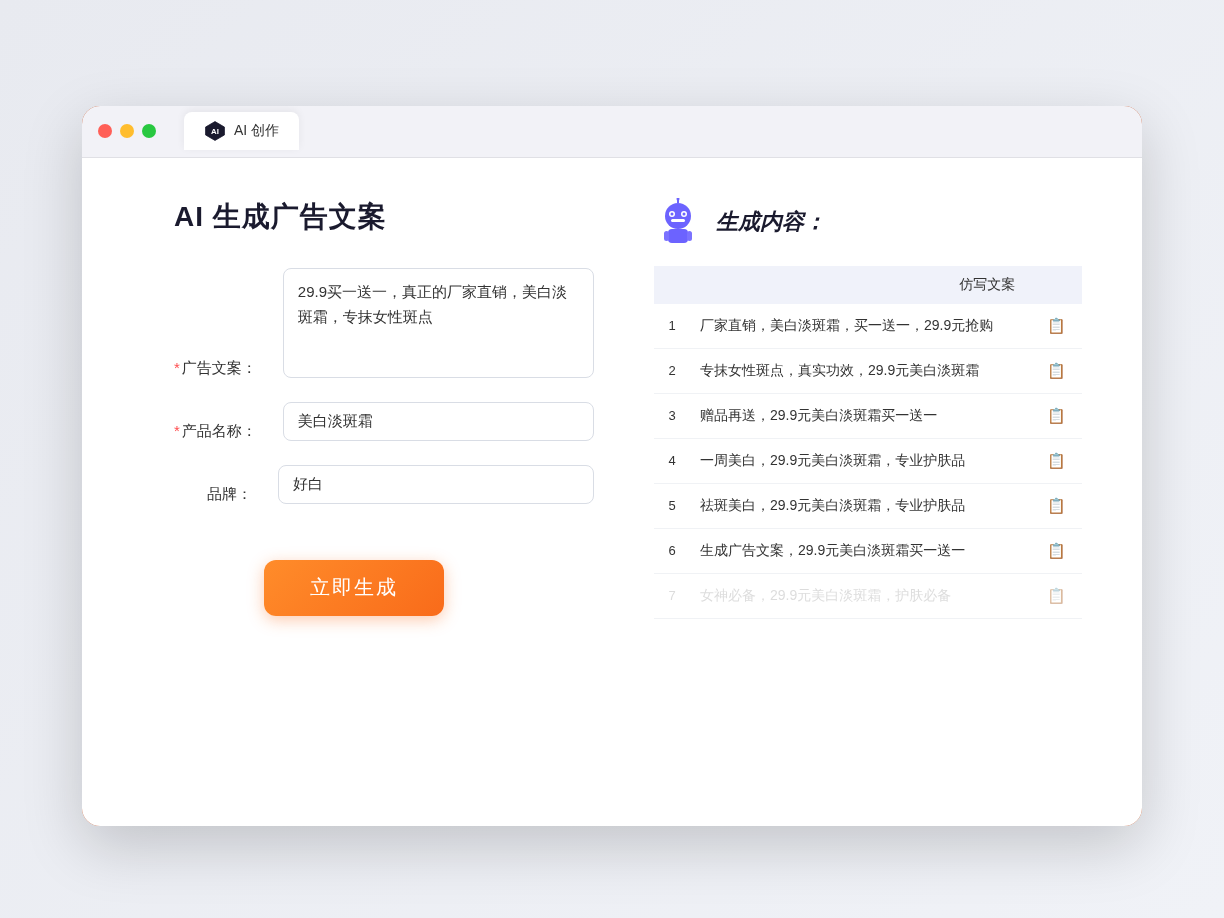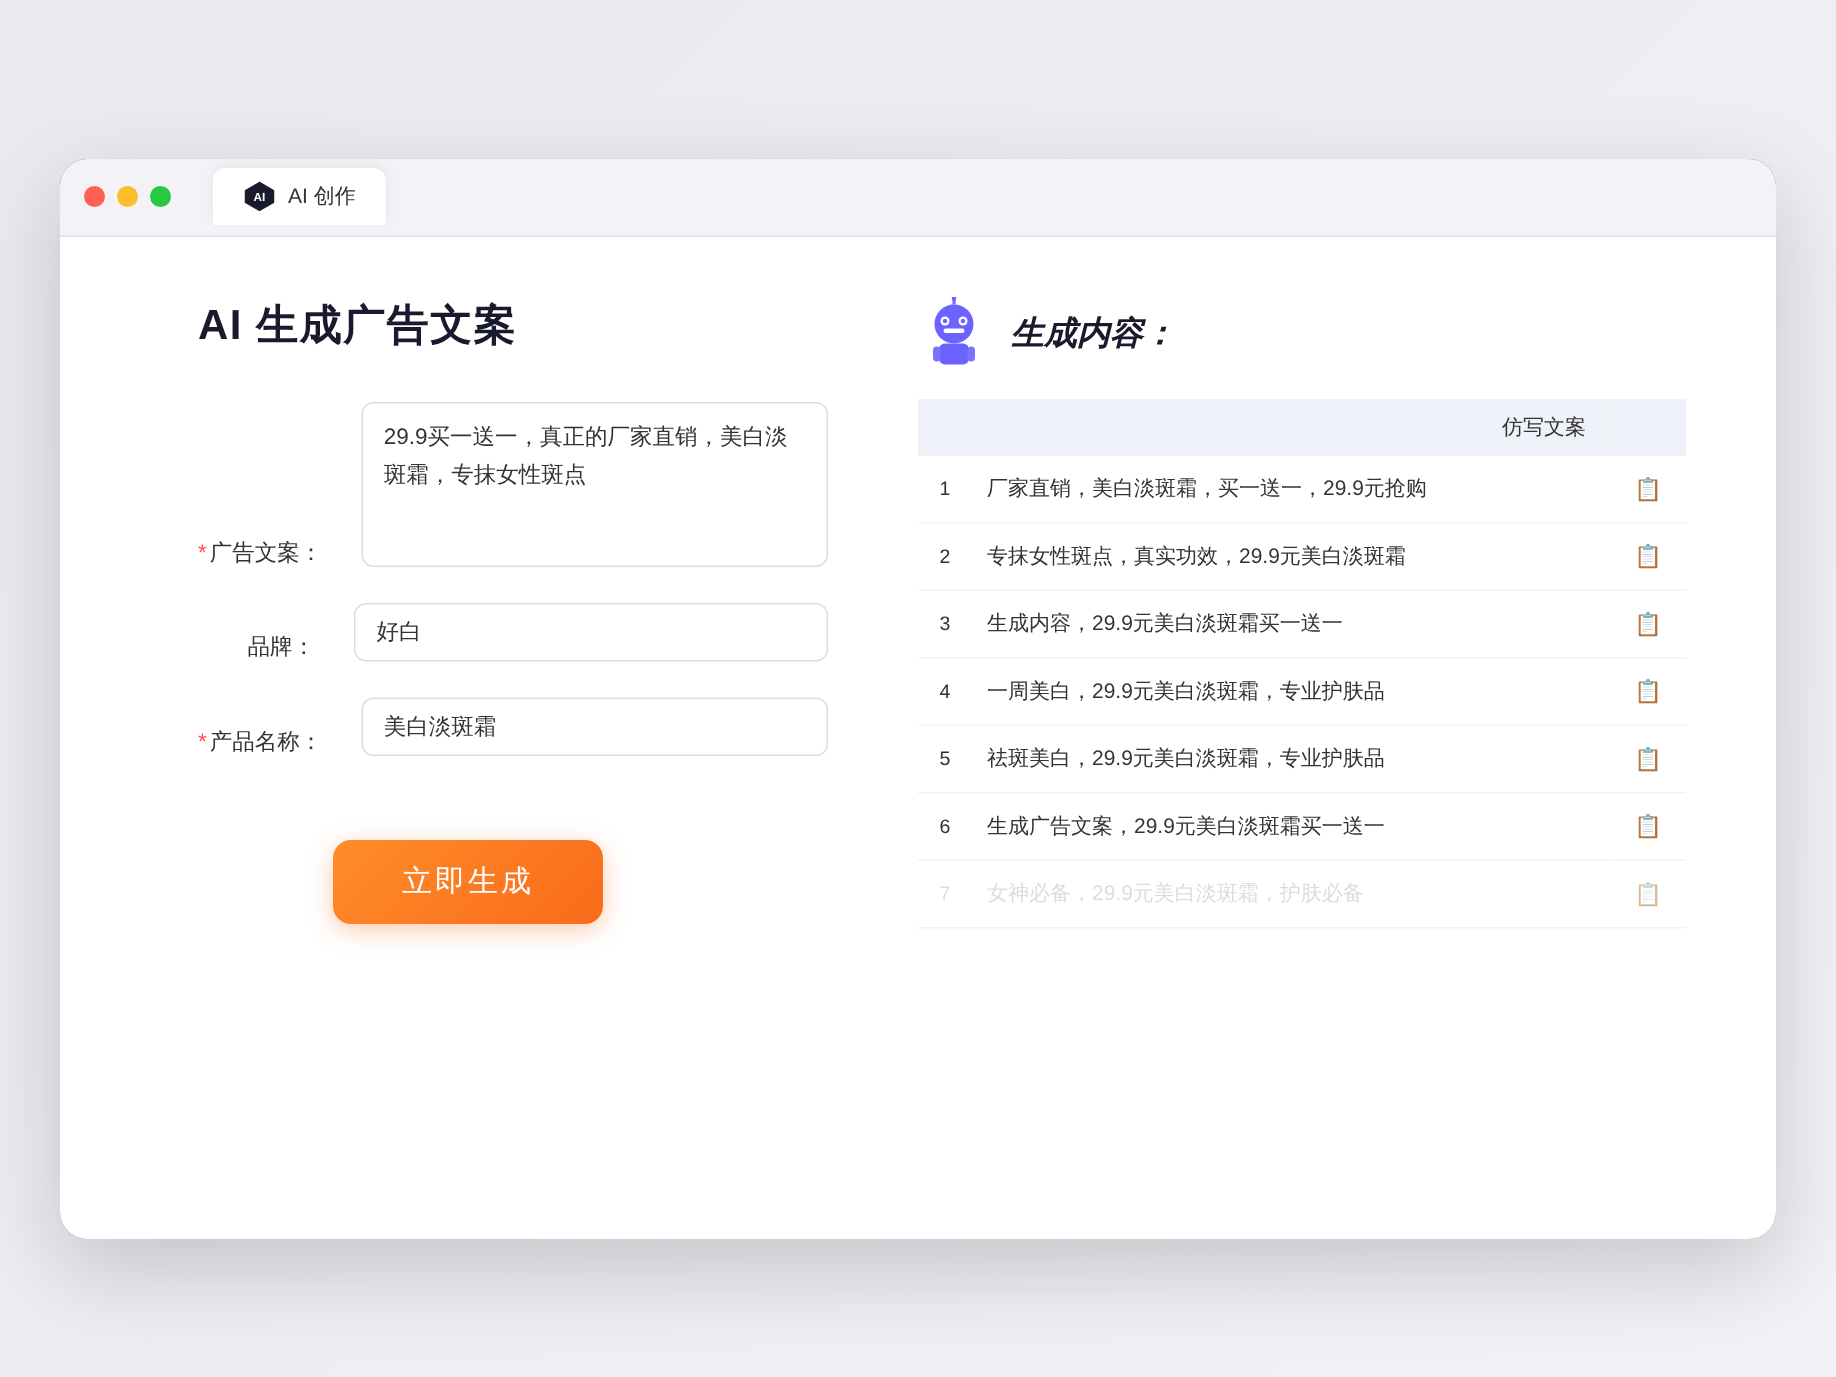--- a/index.html
+++ b/index.html
@@ -5,21 +5,21 @@
     * { box-sizing: border-box; margin: 0; padding: 0; }
     body {
       background: linear-gradient(135deg, #e8eaf0 0%, #f0f2f7 100%);
       min-height: 918px;
       display: flex;
       align-items: center;
       justify-content: center;
       font-family: -apple-system, "PingFang SC", "Microsoft YaHei", sans-serif;
     }
     .browser-window {
-      width: 1144px;
+      width: 1060px;
       min-height: 720px;
       background: #c2410c;
       border-radius: 18px;
       box-shadow: 0 20px 60px rgba(0,0,0,0.18);
       overflow: hidden;
       position: relative;
       margin-top: 13px;
     }
     .browser-toolbar {
       background: #f2f2f7;
@@ -232,29 +232,29 @@
       <h1 class="page-title">AI 生成广告文案</h1>
 
       <div class="form-group">
         <div class="form-label">
           <span class="required">*</span><span>广告文案：</span>
         </div>
         <textarea class="form-input" style="">29.9买一送一，真正的厂家直销，美白淡斑霜，专抹女性斑点</textarea>
       </div>
 
       <div class="form-group">
-        <div class="form-label">品牌：</div>
-        <input type="text" class="form-input" value="好白" style="">
-      </div>
-
-      <div class="form-group">
         <div class="form-label">
           <span class="required">*</span><span>产品名称：</span>
         </div>
         <input type="text" class="form-input" value="美白淡斑霜" style="">
+      </div>
+
+      <div class="form-group">
+        <div class="form-label">品牌：</div>
+        <input type="text" class="form-input" value="好白" style="">
       </div>
 
       <button class="generate-btn">立即生成</button>
     </div>
 
     <div class="right-panel">
       <div class="right-header">
 
         <svg class="robot-icon" viewBox="0 0 48 48" fill="none" xmlns="http://www.w3.org/2000/svg">
           <circle cx="24" cy="18" r="13" fill="#6c63ff"></circle>
@@ -288,21 +288,21 @@
               <td class="col-content row-text">厂家直销，美白淡斑霜，买一送一，29.9元抢购</td>
               <td class="col-action"><span class="copy-icon">📋</span></td>
             </tr>
             <tr>
               <td class="col-num row-num">2</td>
               <td class="col-content row-text">专抹女性斑点，真实功效，29.9元美白淡斑霜</td>
               <td class="col-action"><span class="copy-icon">📋</span></td>
             </tr>
             <tr>
               <td class="col-num row-num">3</td>
-              <td class="col-content row-text">生成内容，29.9元美白淡斑霜买一送一</td>
+              <td class="col-content row-text">赠品再送，29.9元美白淡斑霜买一送一</td>
               <td class="col-action"><span class="copy-icon">📋</span></td>
             </tr>
             <tr>
               <td class="col-num row-num">4</td>
               <td class="col-content row-text">一周美白，29.9元美白淡斑霜，专业护肤品</td>
               <td class="col-action"><span class="copy-icon">📋</span></td>
             </tr>
             <tr>
               <td class="col-num row-num">5</td>
               <td class="col-content row-text">祛斑美白，29.9元美白淡斑霜，专业护肤品</td>

